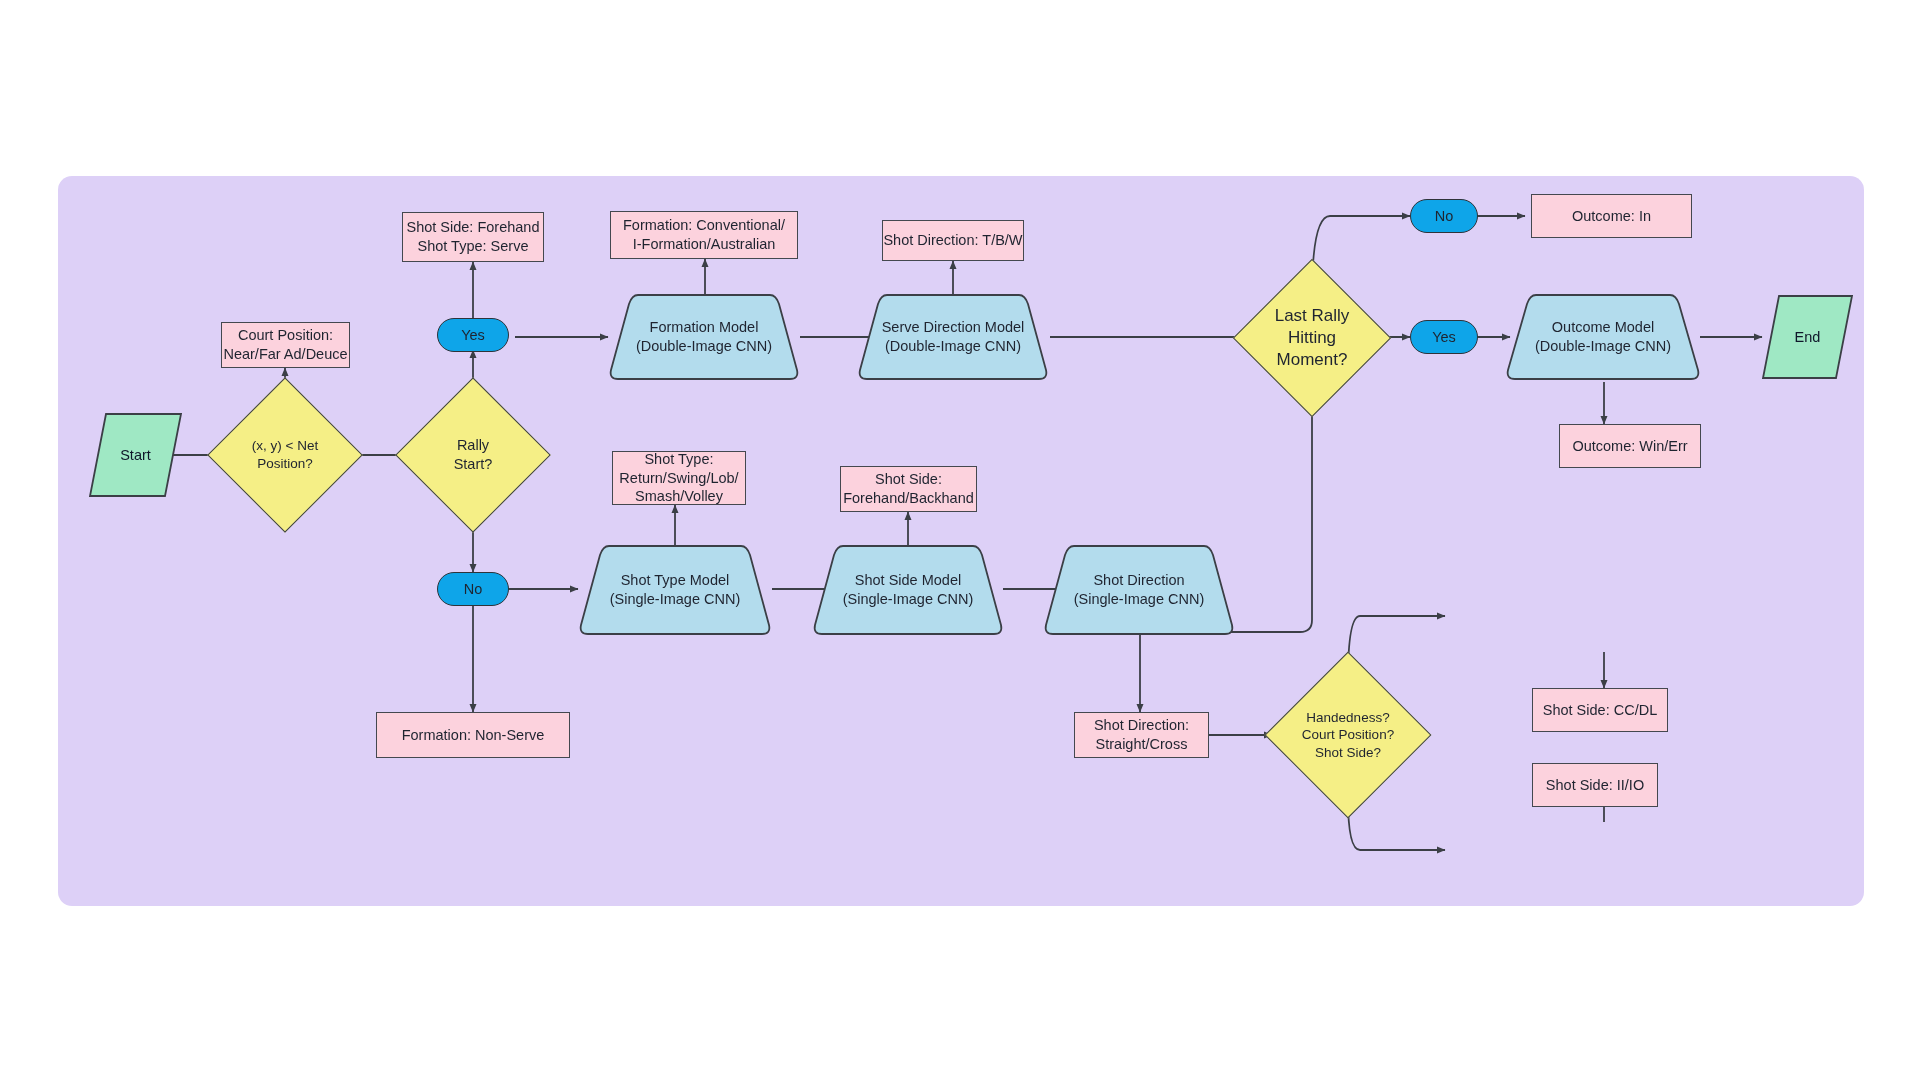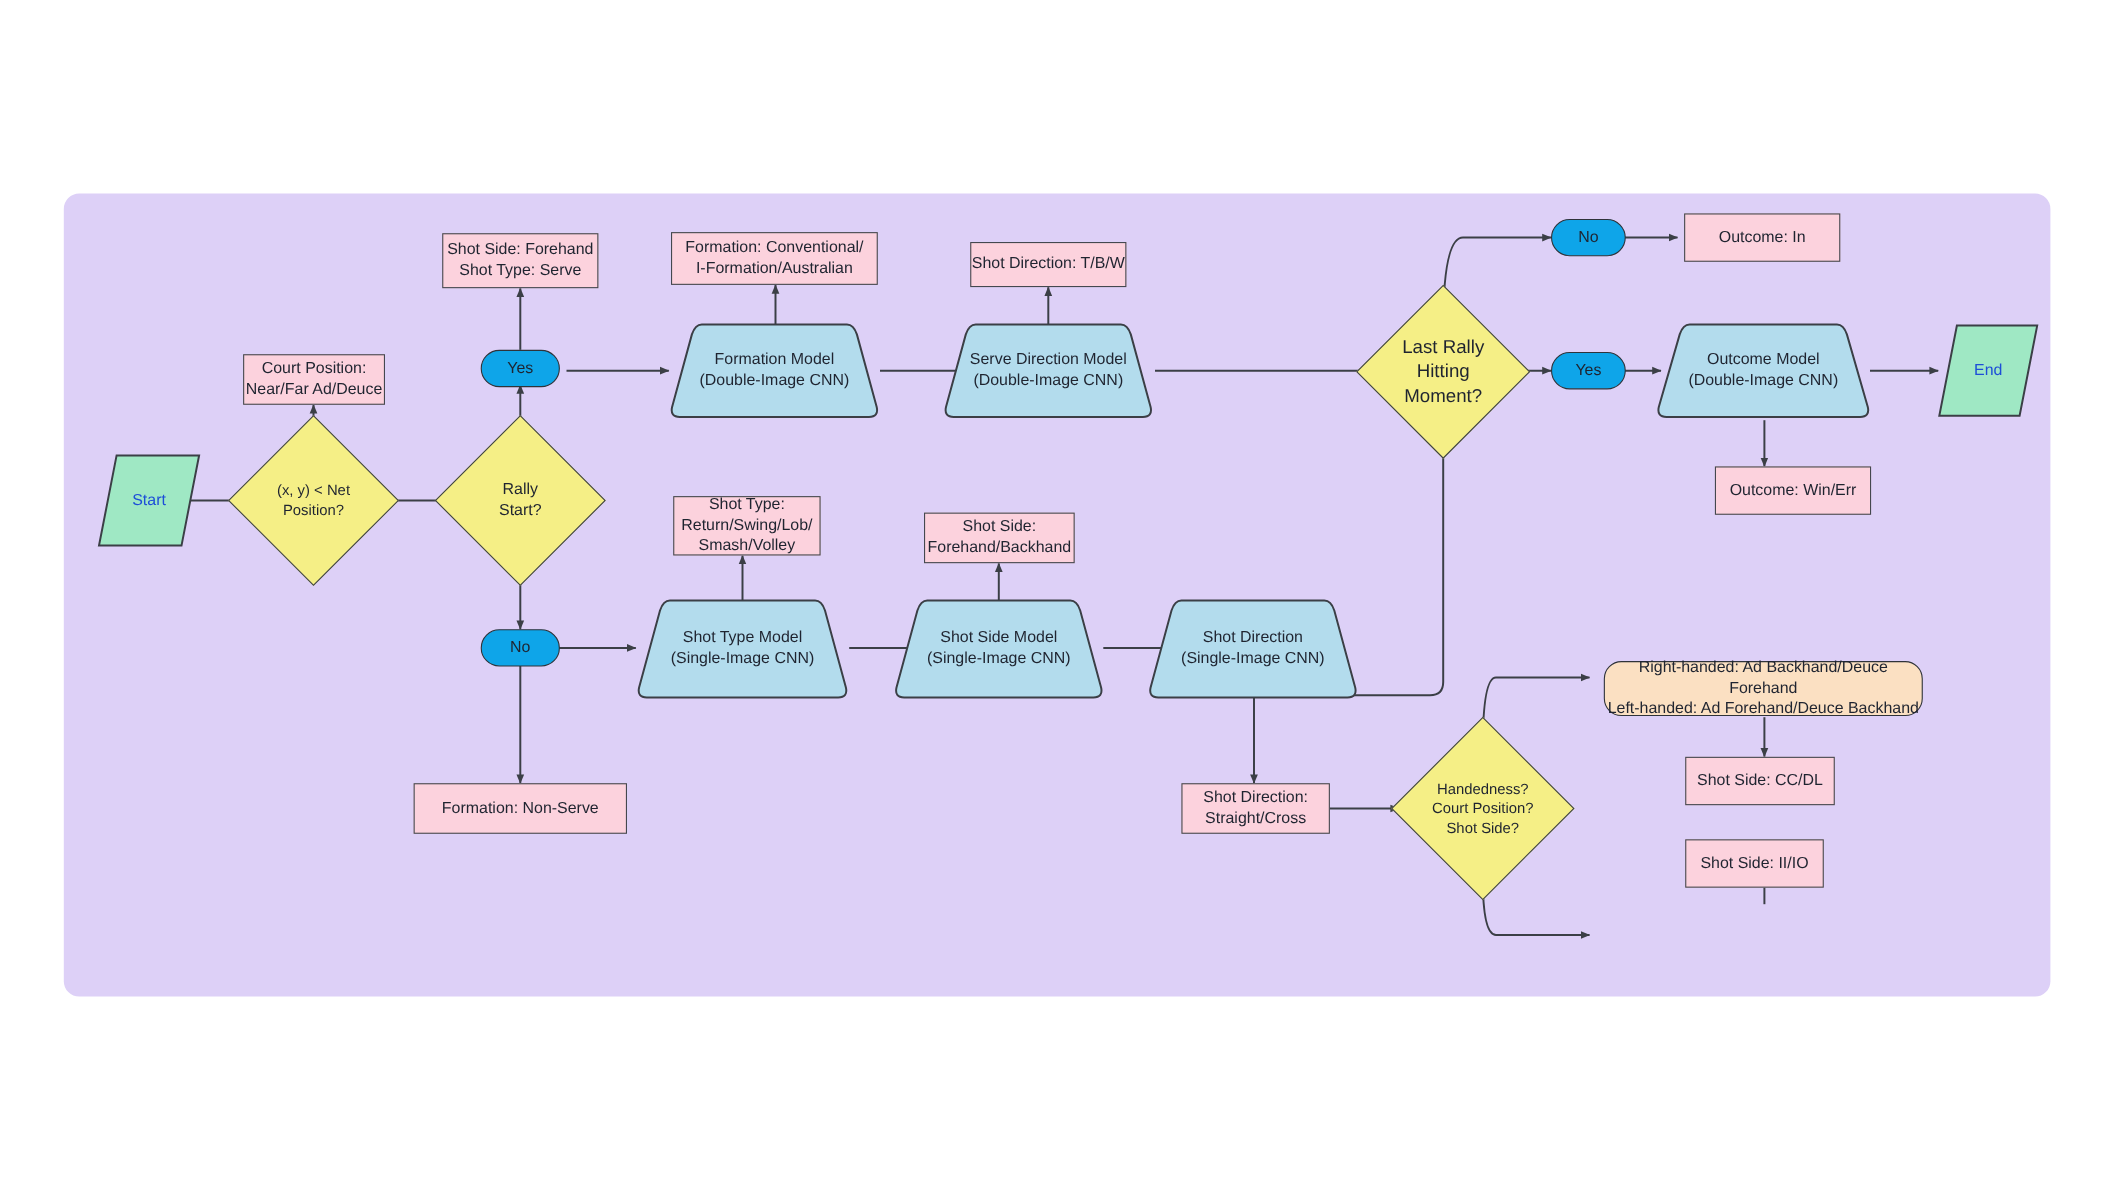--- a/index.html
+++ b/index.html
@@ -87,21 +87,21 @@
     color: #1f2430;
   }
   .para {
     position: absolute;
   }
   .para svg { display:block; }
   .para-label {
     position: absolute;
     left: 0; top: 0; width: 100%; height: 100%;
     display: flex; align-items: center; justify-content: center;
-    font-size: 14.5px; color: #1d4ed8;
+    font-size: 14.5px; color: #0f172a;
   }
   .trap {
     position: absolute;
   }
   .trap-label {
     position: absolute;
     left: 0; top: 0; width: 100%; height: 100%;
     display: flex; align-items: center; justify-content: center;
     text-align: center;
     font-size: 14.5px; line-height: 1.3;
@@ -276,21 +276,21 @@
     <div class="diamond-shape"></div>
     <div class="diamond-label" style="font-size:17px;">Last Rally
 Hitting
 Moment?</div>
   </div>
 
   <div class="node stadium" style="left:1410px; top:199px; width:68px; height:34px;">No</div>
 
   <div class="node stadium" style="left:1410px; top:320px; width:68px; height:34px;">Yes</div>
 
-  <div class="node rect" style="left:1531px; top:194px; width:142px; height:44px;">Outcome: In</div>
+  <div class="node rect" style="left:1531px; top:194px; width:161px; height:44px;">Outcome: In</div>
 
   <div class="trap" style="left:1505px; top:292px; width:196px; height:90px;">
     <svg width="196" height="90" viewBox="0 0 196 90">
         <path d="M31,3 Q25,3 22,12 L3,78 Q1,87 10,87 L186,87 Q195,87 193,78 L174,12 Q171,3 165,3 Z" fill="#b3dced" stroke="#3b3f46" stroke-width="1.8"></path>
       </svg>
     <div class="trap-label">Outcome Model
 (Double-Image CNN)</div>
   </div>
 
   <div class="node rect" style="left:1531px; top:424px; width:142px; height:44px;margin-left:28px;">Outcome: Win/Err</div>
@@ -302,21 +302,19 @@
     <div class="para-label">End</div>
   </div>
 
   <div class="diamond-wrap" style="left:1289px; top:676px; width:118px; height:118px;">
     <div class="diamond-shape"></div>
     <div class="diamond-label" style="font-size:13.5px;">Handedness?
 Court Position?
 Shot Side?</div>
   </div>
 
-  <div class="node stadium-wide" style="left:1458px; top:601px; width:290px; height:50px;">Right-handed: Ad Backhand/Deuce Forehand
-Left-handed: Ad Forehand/Deuce Backhand</div>
 
   <div class="node rect" style="left:1532px; top:688px; width:136px; height:44px;">Shot Side: CC/DL</div>
 
   <div class="node rect" style="left:1532px; top:763px; width:126px; height:44px;">Shot Side: II/IO</div>
 
 
 </div>
 
 </body></html>

